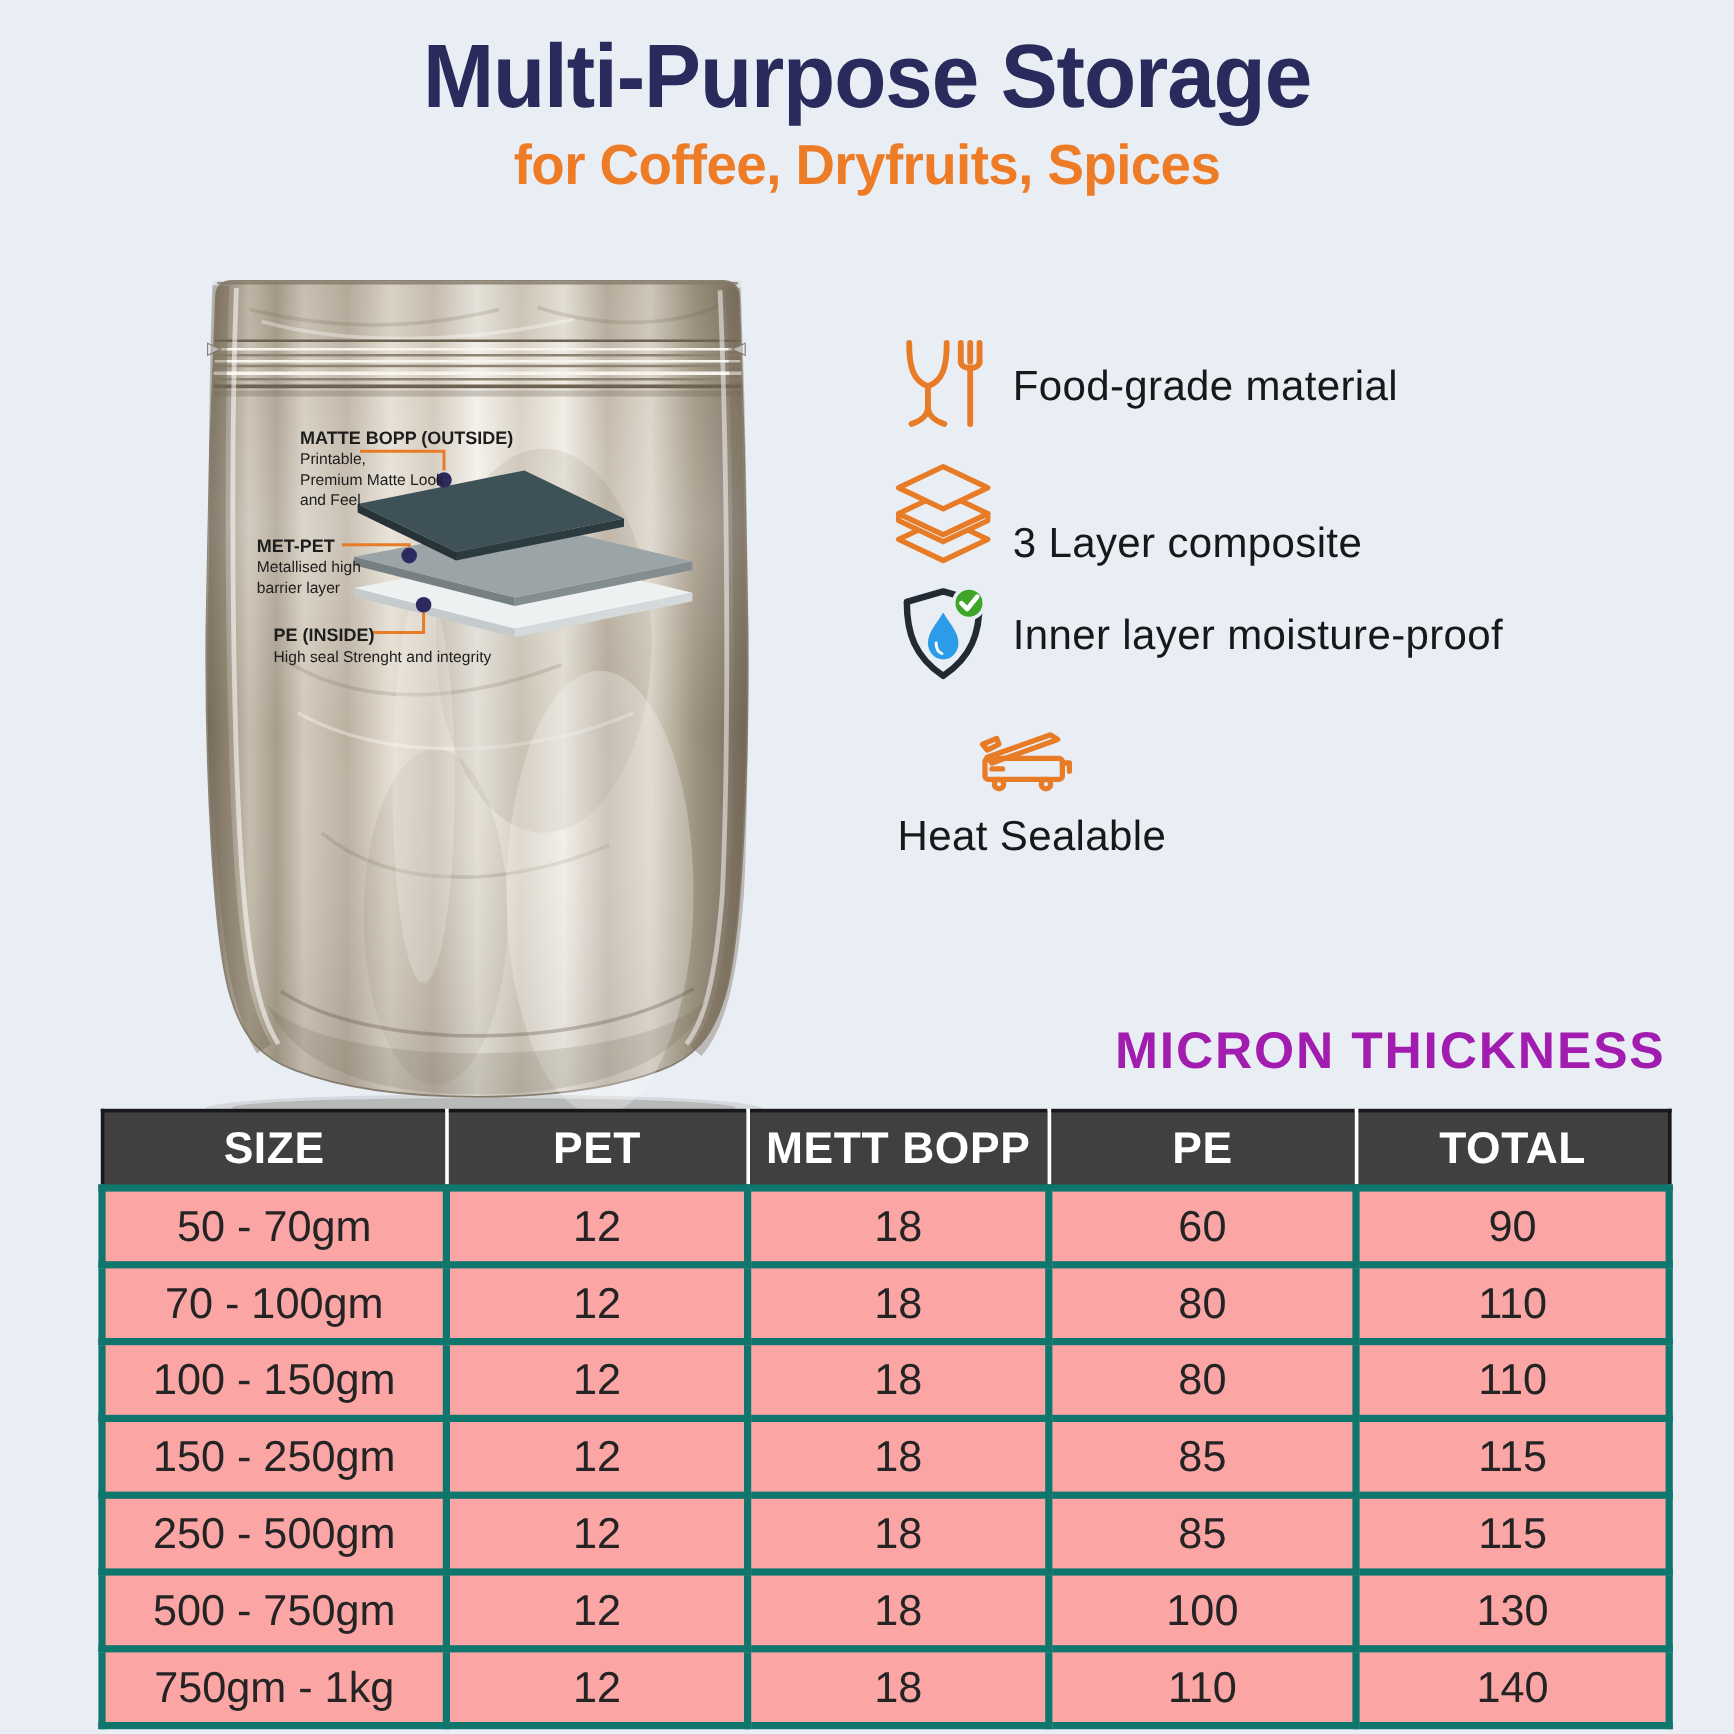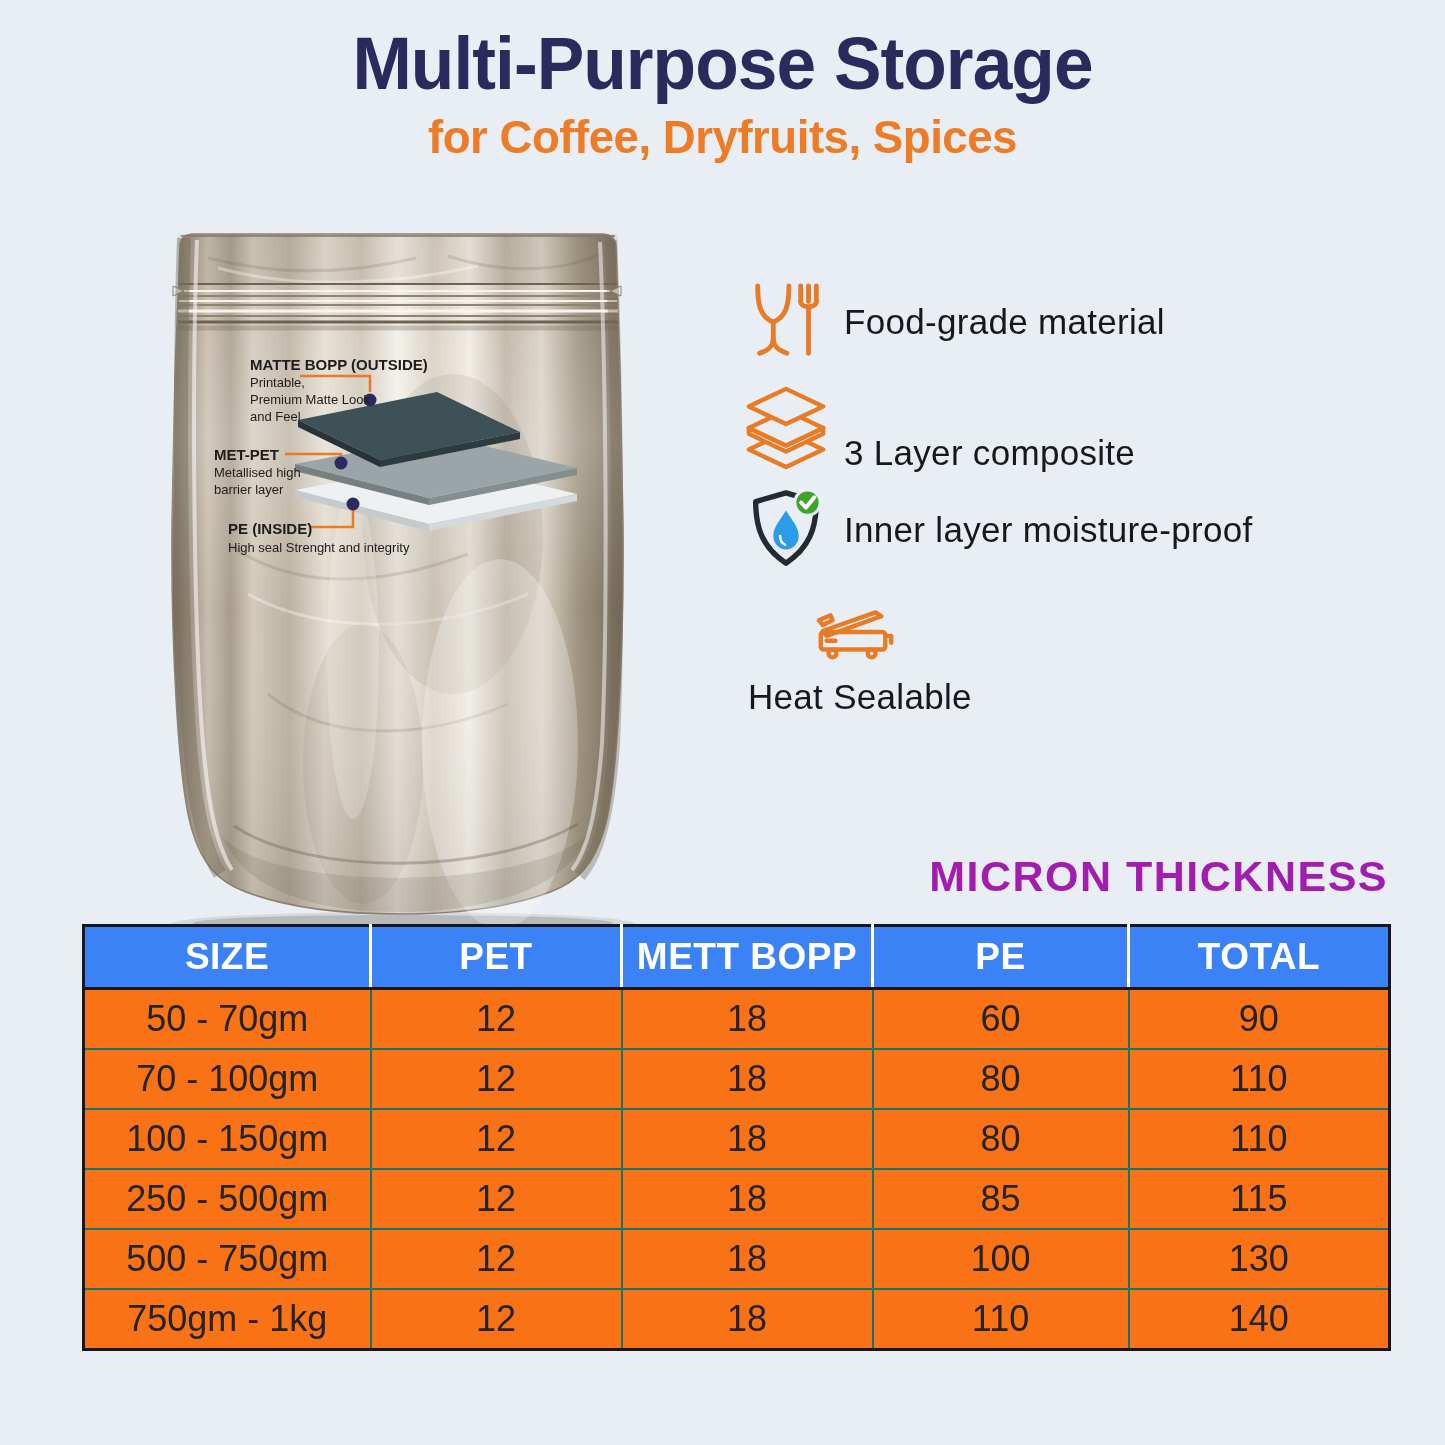--- a/index.html
+++ b/index.html
@@ -30,28 +30,28 @@
 
   .micron-title{
     position:absolute;top:852px;left:82px;width:1306px;text-align:right;
     font-size:43px;font-weight:800;color:#a21caf;letter-spacing:1.5px;
   }
   table.spec{
     position:absolute;top:924px;left:82px;width:1306px;
     border-collapse:collapse;table-layout:fixed;border:3px solid #17171c;
   }
   table.spec th{
-    background:#3b82f6;color:#ffffff;font-size:37px;font-weight:700;
+    background:#404040;color:#ffffff;font-size:37px;font-weight:700;
     height:60px;border-right:3px solid #ffffff;border-bottom:3px solid #17171c;
     letter-spacing:.5px;padding:0;
   }
   table.spec th:last-child{border-right:0;}
   table.spec td{
     height:58px;text-align:center;font-size:36px;color:#242424;
-    background:#f97316;border:2px solid #0f766e;padding:0;
+    background:#fca5a5;border:6px solid #0f766e;padding:0;
   }
 </style>
 </head>
 <body>
 
 <div class="title">Multi-Purpose Storage</div>
 <div class="subtitle">for Coffee, Dryfruits, Spices</div>
 
 <div class="pouch-wrap">
 <svg viewBox="0 0 500 716" xmlns="http://www.w3.org/2000/svg">
@@ -266,27 +266,34 @@
         <td>110</td>
       </tr>
       <tr>
         <td>100 - 150gm</td>
         <td>12</td>
         <td>18</td>
         <td>80</td>
         <td>110</td>
       </tr>
       <tr>
-        <td>250 - 500gm</td>
+        <td>150 - 250gm</td>
         <td>12</td>
         <td>18</td>
         <td>85</td>
         <td>115</td>
       </tr>
       <tr>
+        <td>250 - 500gm</td>
+        <td>12</td>
+        <td>18</td>
+        <td>85</td>
+        <td>115</td>
+      </tr>
+      <tr>
         <td>500 - 750gm</td>
         <td>12</td>
         <td>18</td>
         <td>100</td>
         <td>130</td>
       </tr>
       <tr>
         <td>750gm - 1kg</td>
         <td>12</td>
         <td>18</td>

